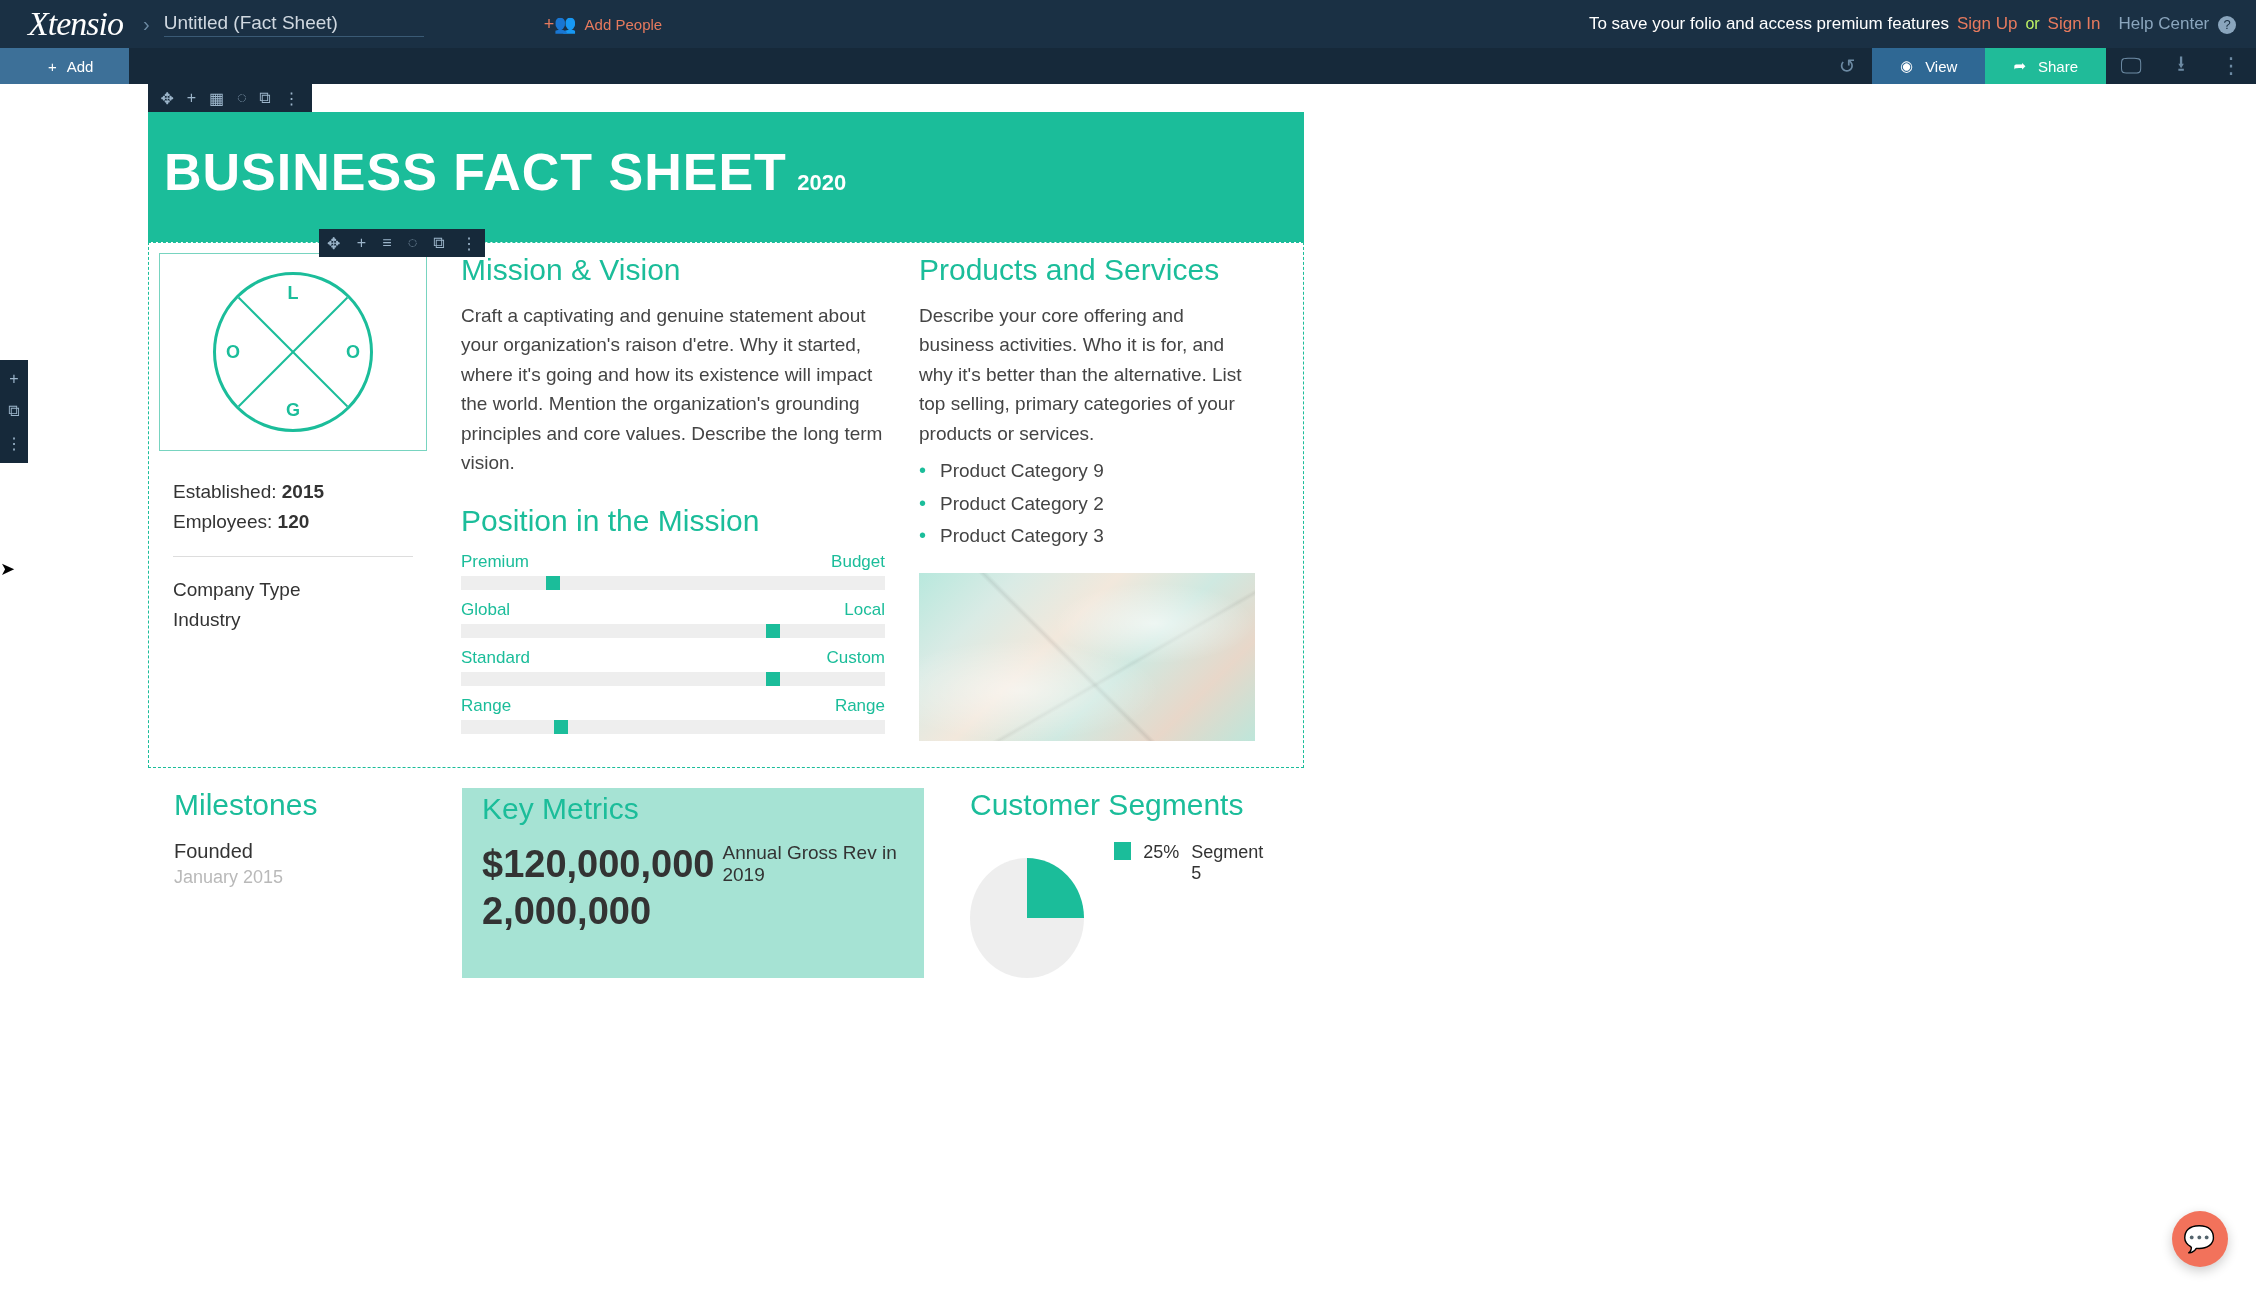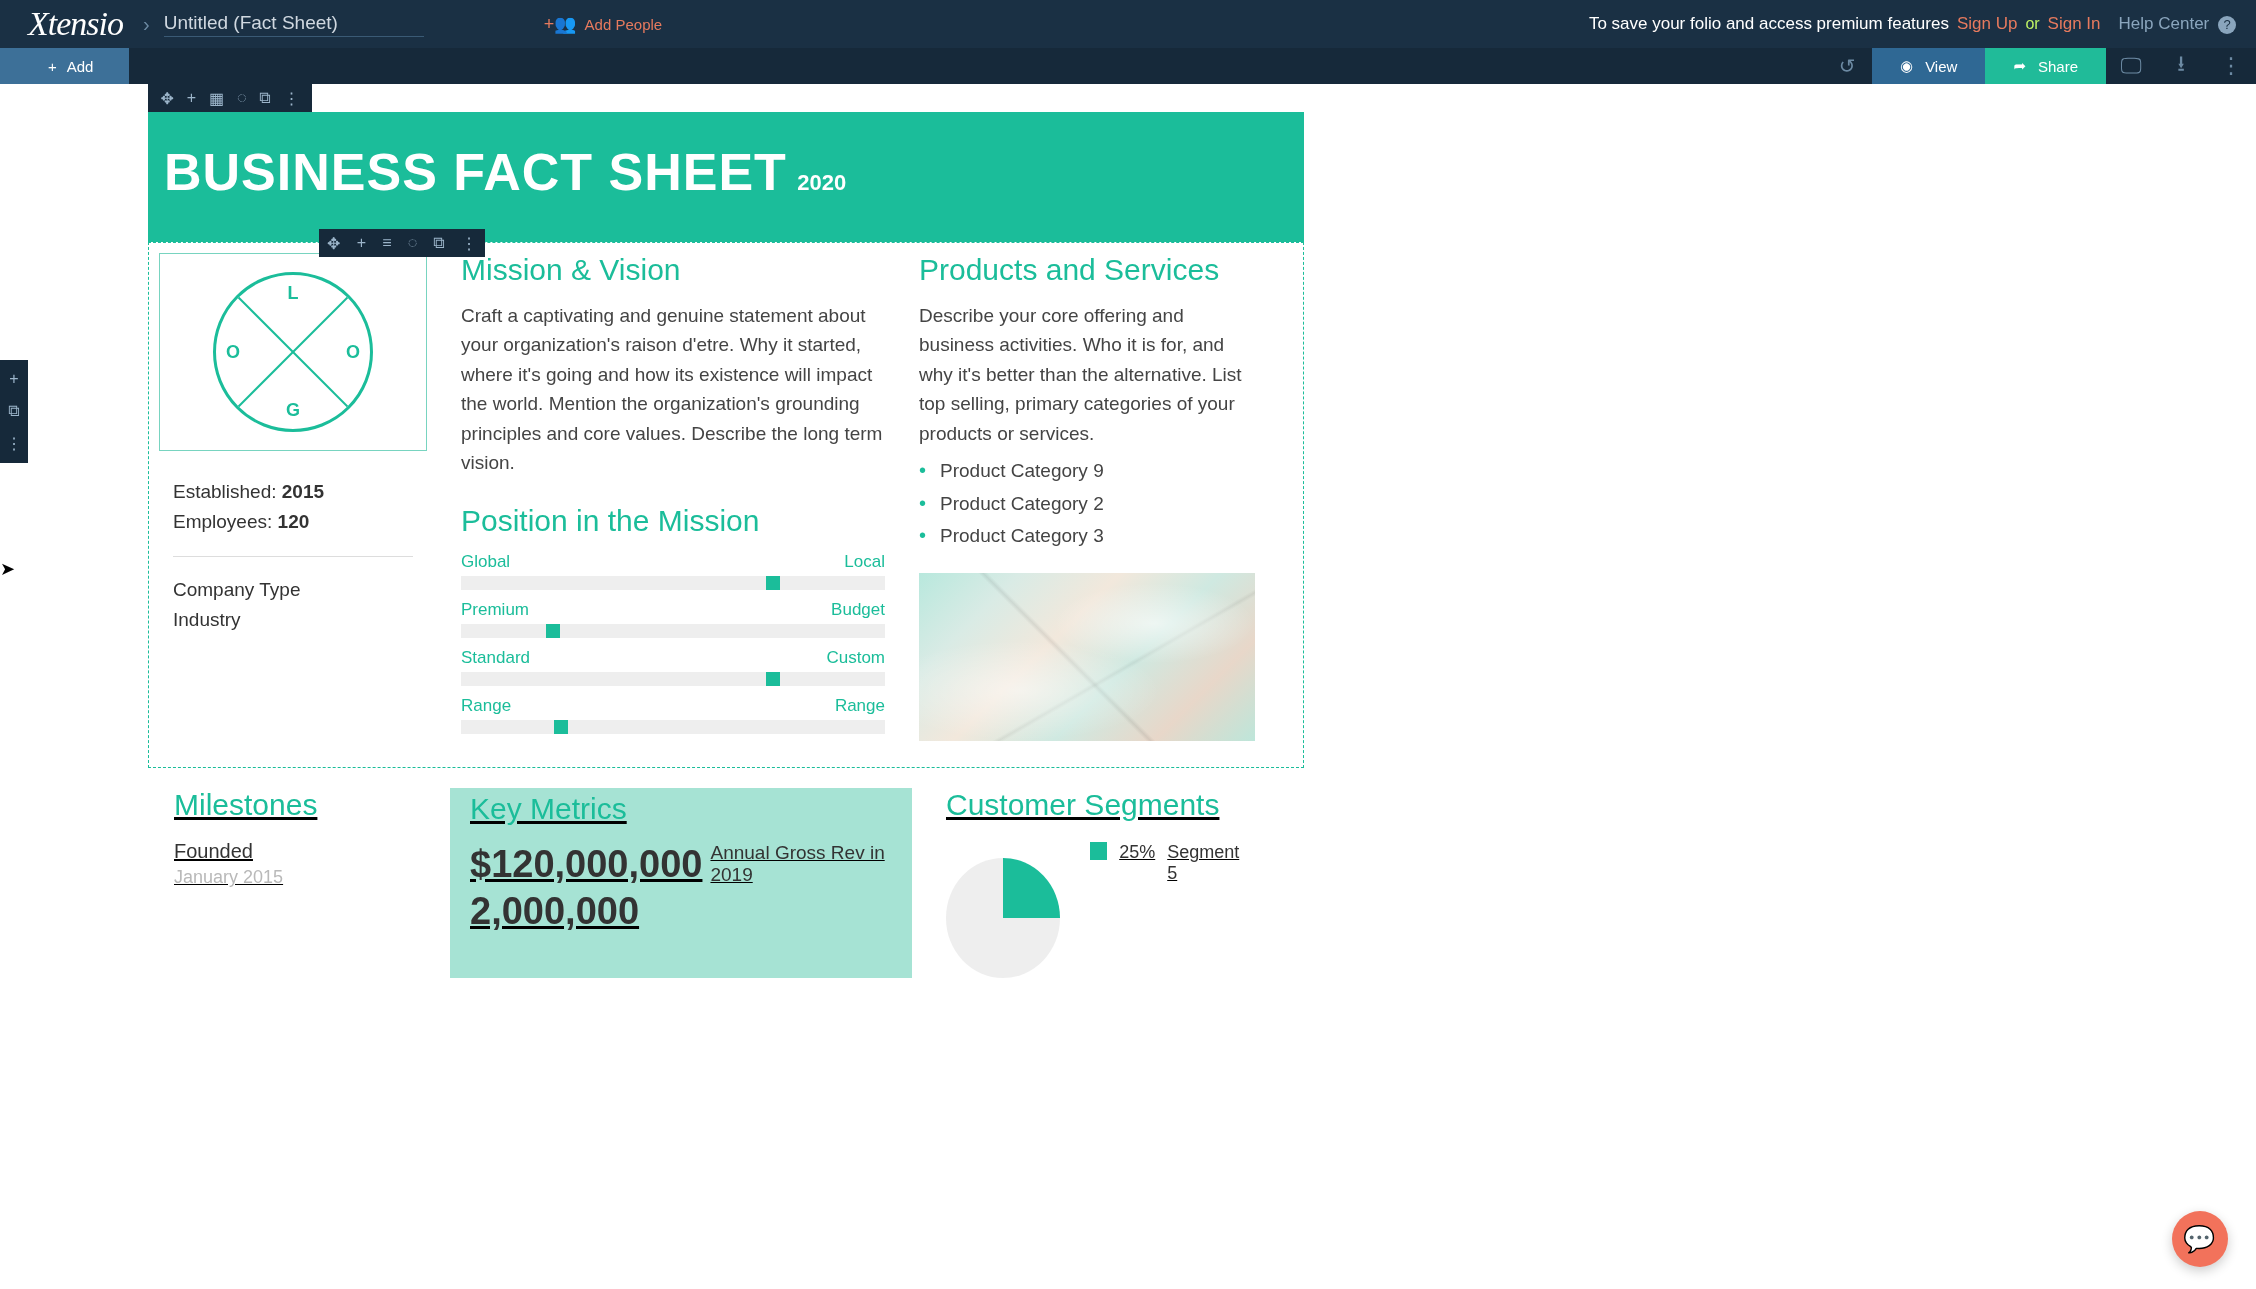--- a/index.html
+++ b/index.html
@@ -212,22 +212,21 @@
     radial-gradient(ellipse 100px 40px at 70% 30%, rgba(255,255,255,0.6), transparent),
     radial-gradient(ellipse 140px 50px at 30% 70%, rgba(255,255,255,0.5), transparent),
     linear-gradient(45deg, transparent 45%, rgba(0,0,0,0.08) 46%, transparent 47%),
     linear-gradient(-30deg, transparent 40%, rgba(0,0,0,0.06) 41%, transparent 42%);
 }
 
 .lower-section {
   width:1156px;
   display:flex;
   padding: 20px 26px 60px 26px;
-  gap:0;
-  text-decoration:underline;
+  gap:12px;
 }
 .lower-left { width: 276px; padding-right:20px;}
 .lower-mid { width: 462px; background:#a6e3d4; padding: 4px 20px; }
 .lower-right { width: 336px; padding-left: 34px;}
 .mile-h { color:#1bbd9a; font-size:30px; margin-bottom:18px; }
 .mile-item-t { font-size:20px; color:#333; }
 .mile-item-d { color:#b9b9b9; font-size:18px; margin-top:4px;}
 .key-h { color:#1bbd9a; font-size:30px; margin-bottom:16px; }
 .metric-row { display:flex; align-items:center; gap:8px; color:#333;}
 .metric-big { font-size:38px; font-weight:800; }
@@ -357,34 +356,34 @@
       </div>
 
       <div class="col-mid">
         <div class="sec-h">Mission &amp; Vision</div>
         <div class="body-text">Craft a captivating and genuine statement about your organization's raison d'etre. Why it started, where it's going and how its existence will impact the world. Mention the organization's grounding principles and core values. Describe the long term vision.</div>
 
         <div class="sec-h" style="margin-top:26px">Position in the Mission</div>
         <div id="sliders">
             <div class="slider-row">
               <div class="slider-labels">
-                <span>Global</span>
-                <span>Local</span>
+                <span>Premium</span>
+                <span>Budget</span>
               </div>
               <div class="slider-track">
-                <div class="slider-handle" style="left:72%"></div>
+                <div class="slider-handle" style="left:20%"></div>
               </div>
             </div>
             <div class="slider-row">
               <div class="slider-labels">
-                <span>Premium</span>
-                <span>Budget</span>
+                <span>Global</span>
+                <span>Local</span>
               </div>
               <div class="slider-track">
-                <div class="slider-handle" style="left:20%"></div>
+                <div class="slider-handle" style="left:72%"></div>
               </div>
             </div>
             <div class="slider-row">
               <div class="slider-labels">
                 <span>Standard</span>
                 <span>Custom</span>
               </div>
               <div class="slider-track">
                 <div class="slider-handle" style="left:72%"></div>
               </div>

